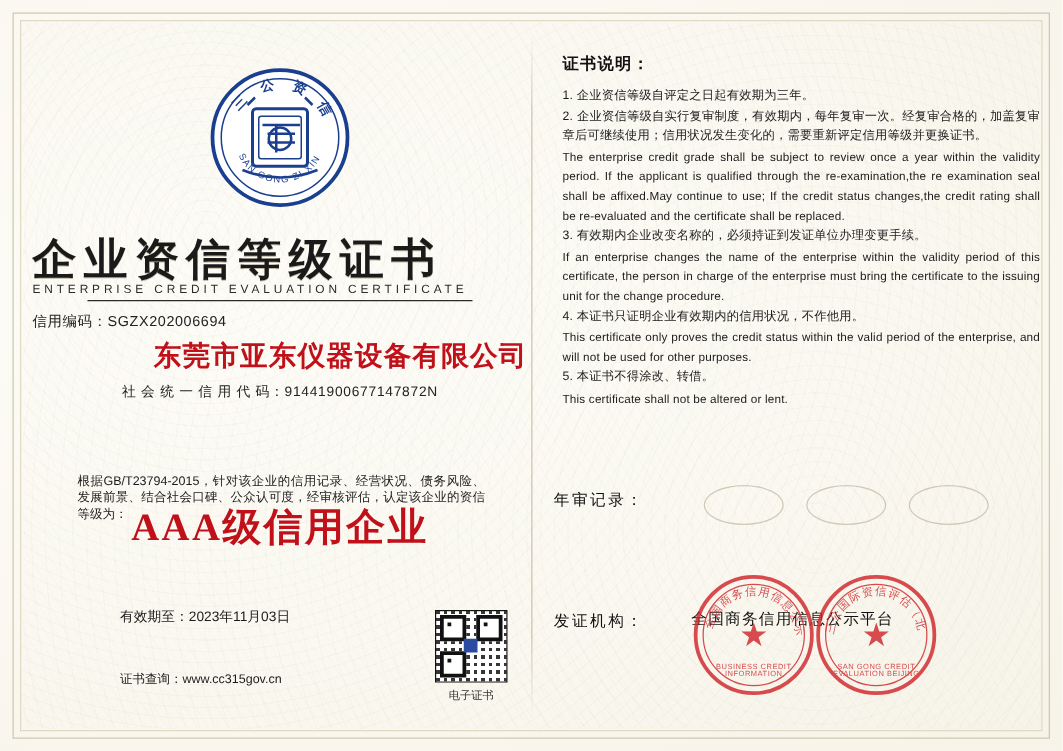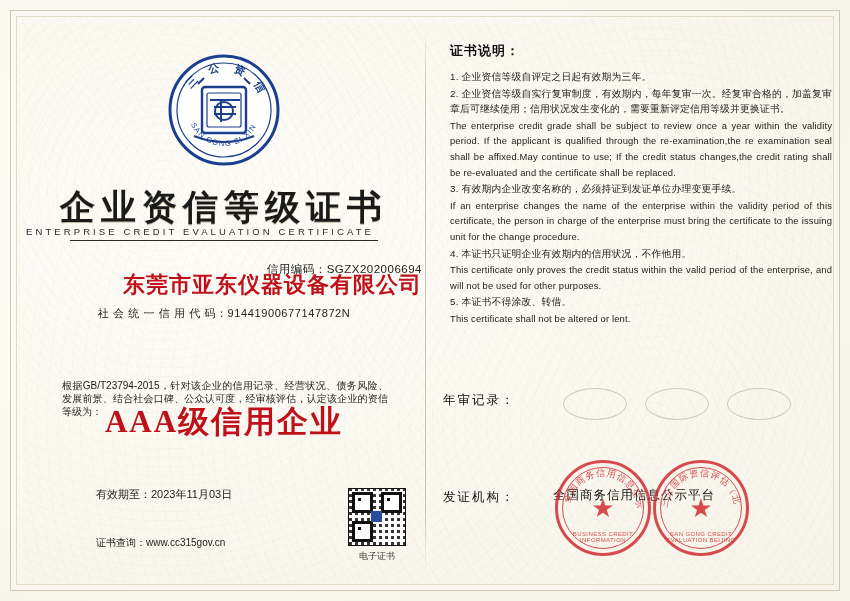--- a/index.html
+++ b/index.html
@@ -40,35 +40,35 @@
 
   
   .left{position:absolute;left:26px;top:26px;width:396px;height:549px;}
 
   .emblem{
     position:absolute;left:50%;top:28px;transform:translateX(-50%);
     width:112px;height:112px;
   }
 
   .title-cn{
-    position:absolute;left:0;top:158px;width:396px;text-align:center;
+    position:absolute;left:0;top:158px;width:396px;
     font-family:"Liberation Serif", serif;
     font-size:35px;font-weight:bold;letter-spacing:6px;
     color:#1a1a1a;
     text-shadow:0 1px 0 #bfb9a5;
   }
   .title-en{
     position:absolute;left:0;top:200px;width:396px;
     font-size:9.5px;letter-spacing:3.1px;color:#2b2b2b;
   }
   .title-rule{
     position:absolute;left:44px;top:214px;width:308px;height:1px;background:#2b2b2b;
   }
   .credit-no{
-    position:absolute;left:0;top:236px;width:396px;text-align:right;
+    position:absolute;left:0;top:224px;width:396px;text-align:left;
     font-size:11.5px;color:#222;letter-spacing:.5px;
   }
   .company{
     position:absolute;left:0;top:244px;width:396px;text-align:right;
     font-family:"Liberation Serif", serif;
     font-size:22px;font-weight:bold;color:#c0111a;letter-spacing:1px;
   }
   .usci{
     position:absolute;left:0;top:280px;width:396px;text-align:center;
     font-size:11px;color:#222;letter-spacing:.6px;

